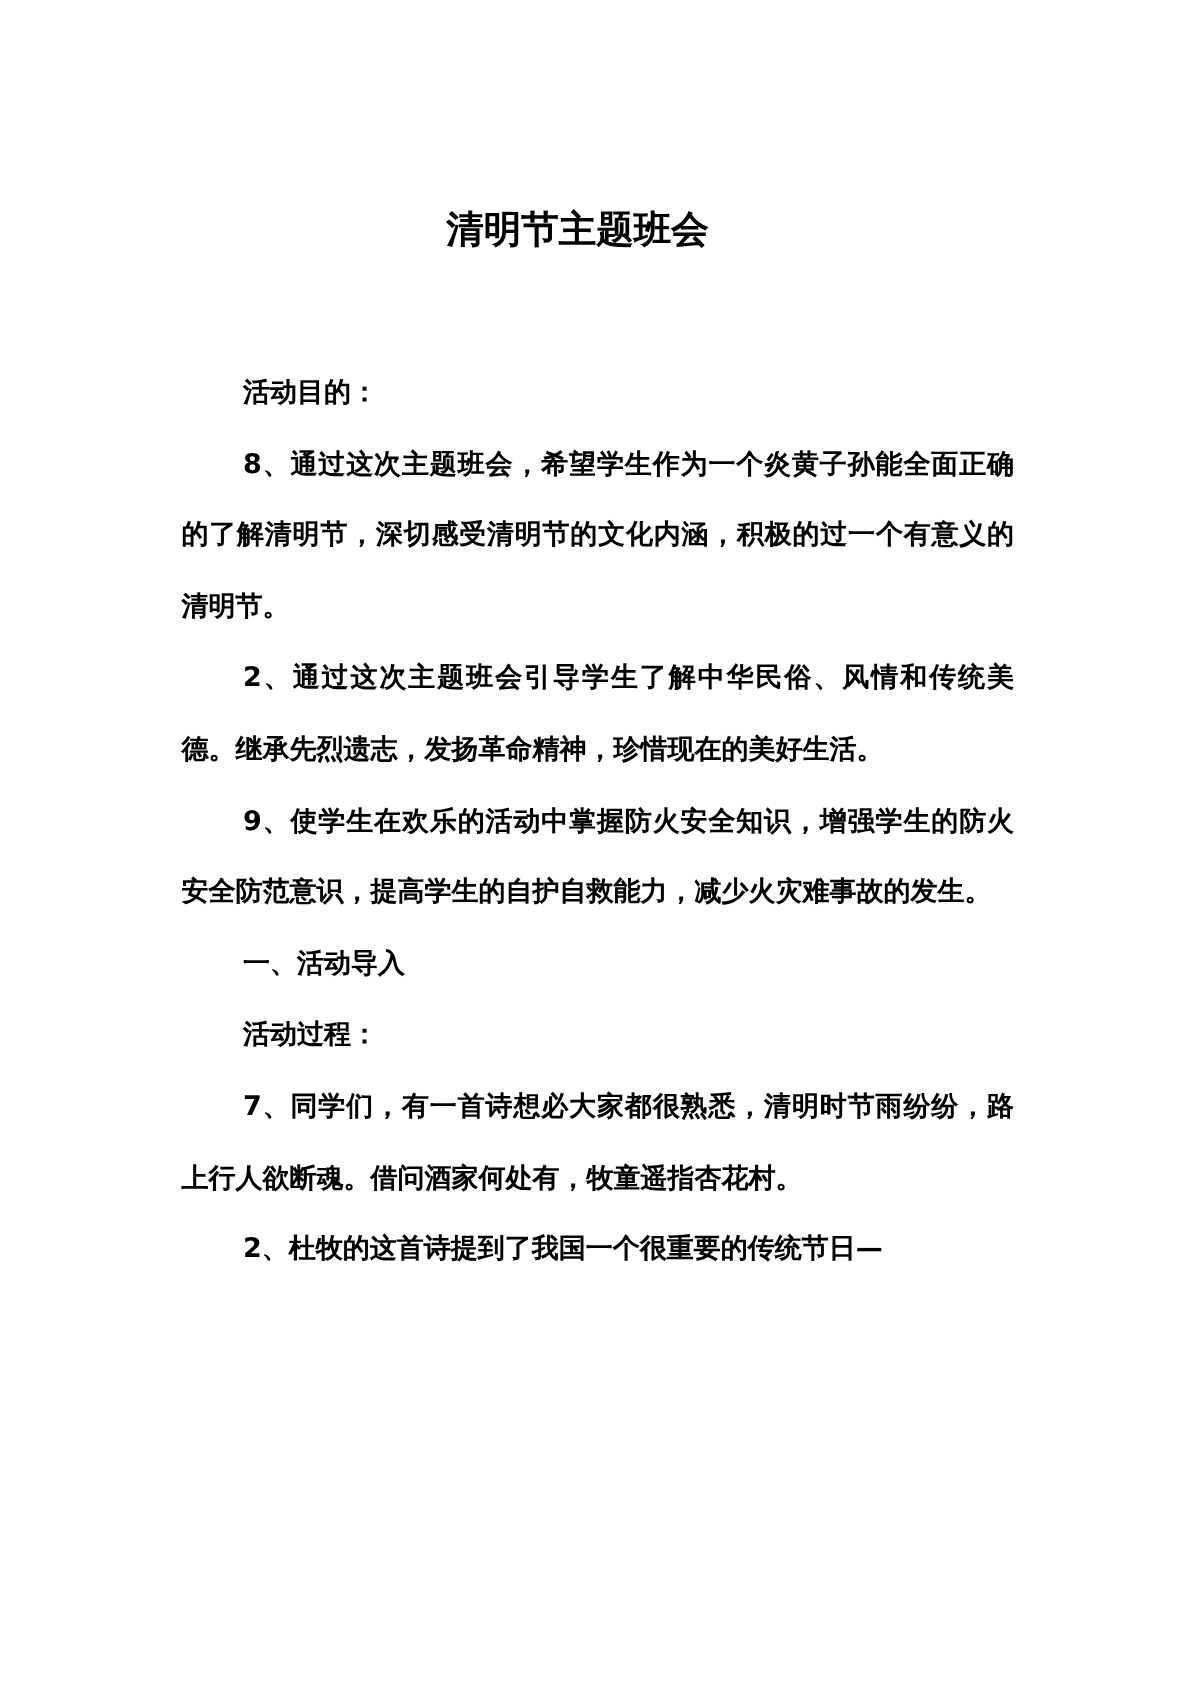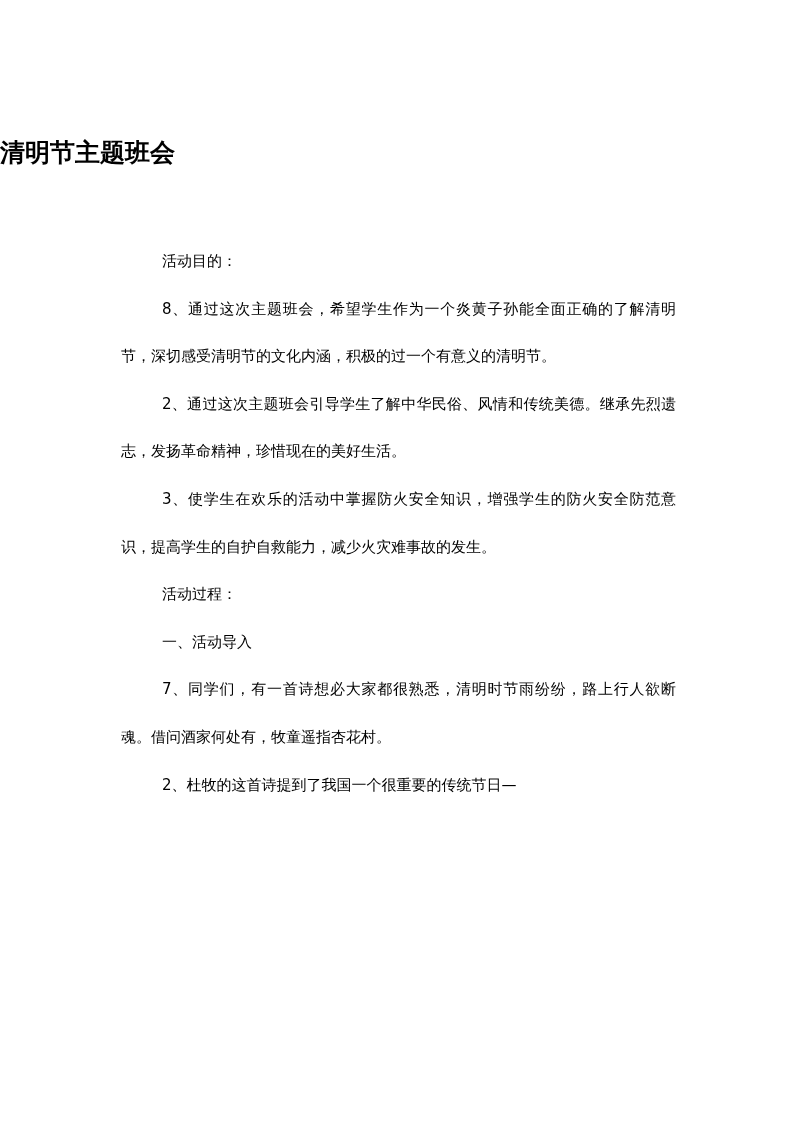--- a/index.html
+++ b/index.html
@@ -21,51 +21,53 @@
       top: 0;
       width: 793px;
       height: 1122px;
       background: #ffffff;
     }
     .title {
       position: absolute;
       left: 0;
       top: 134px;
       width: 770px;
+      text-align: center;
       font-size: 25px;
       font-weight: bold;
       line-height: 38px;
       letter-spacing: 0px;
     }
     .body-text {
       position: absolute;
       left: 121px;
       top: 238px;
       width: 555px;
-      font-size: 15px;
+      font-size: 18px;
       line-height: 47.6px;
+      font-weight: bold;
     }
     .para {
       margin: 0;
       padding: 0;
       text-indent: 41px;
       text-align: justify;
       text-justify: inter-character;
       word-break: break-all;
     }
   </style>
 </head>
 <body>
 
 <div class="page">
   <div class="title">清明节主题班会</div>
 
   <div class="body-text">
     <p class="para">活动目的：</p>
     <p class="para">8、通过这次主题班会，希望学生作为一个炎黄子孙能全面正确的了解清明节，深切感受清明节的文化内涵，积极的过一个有意义的清明节。</p>
     <p class="para">2、通过这次主题班会引导学生了解中华民俗、风情和传统美德。继承先烈遗志，发扬革命精神，珍惜现在的美好生活。</p>
-    <p class="para">3、使学生在欢乐的活动中掌握防火安全知识，增强学生的防火安全防范意识，提高学生的自护自救能力，减少火灾难事故的发生。</p>
+    <p class="para">9、使学生在欢乐的活动中掌握防火安全知识，增强学生的防火安全防范意识，提高学生的自护自救能力，减少火灾难事故的发生。</p>
+    <p class="para">一、活动导入</p>
     <p class="para">活动过程：</p>
-    <p class="para">一、活动导入</p>
     <p class="para">7、同学们，有一首诗想必大家都很熟悉，清明时节雨纷纷，路上行人欲断魂。借问酒家何处有，牧童遥指杏花村。</p>
     <p class="para">2、杜牧的这首诗提到了我国一个很重要的传统节日—</p>
   </div>
 </div>
 
 </body></html>

